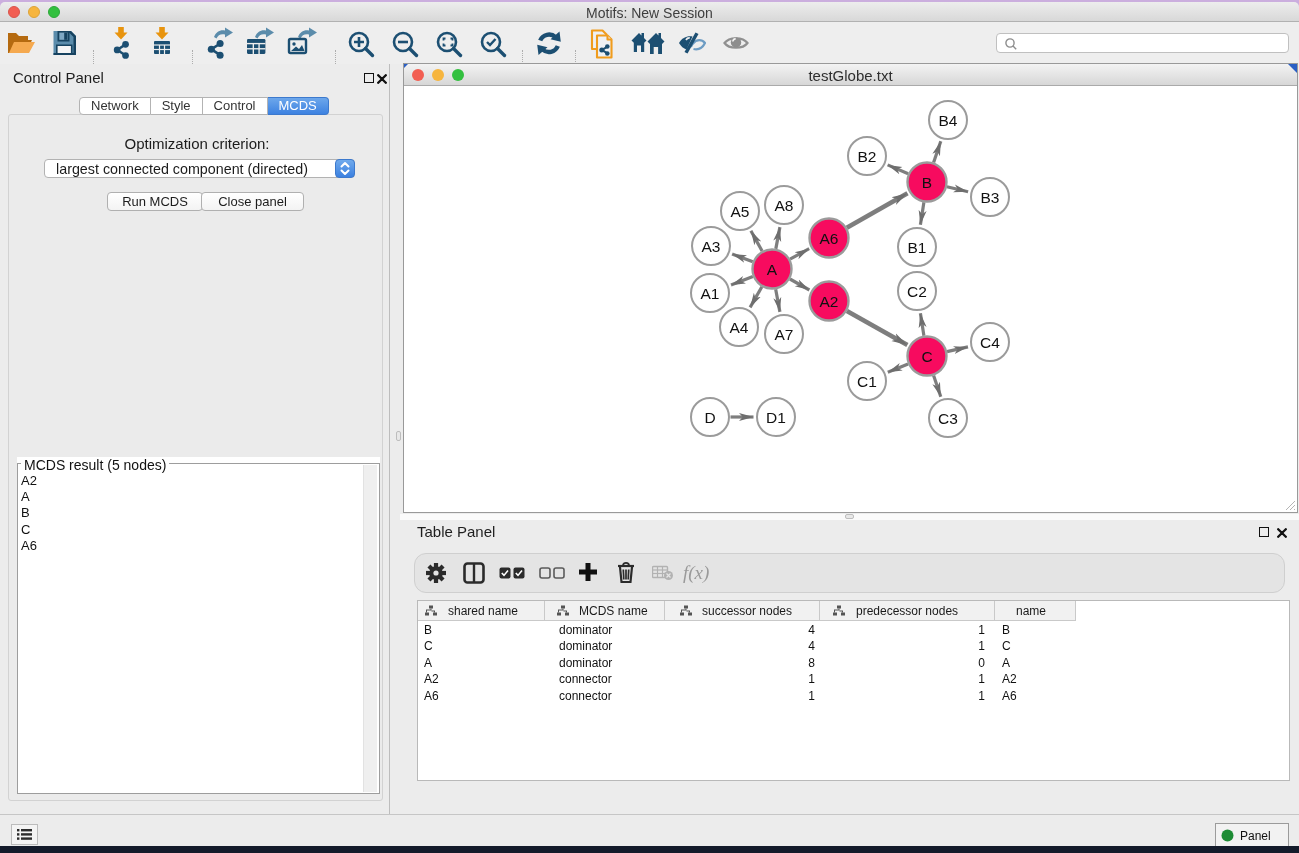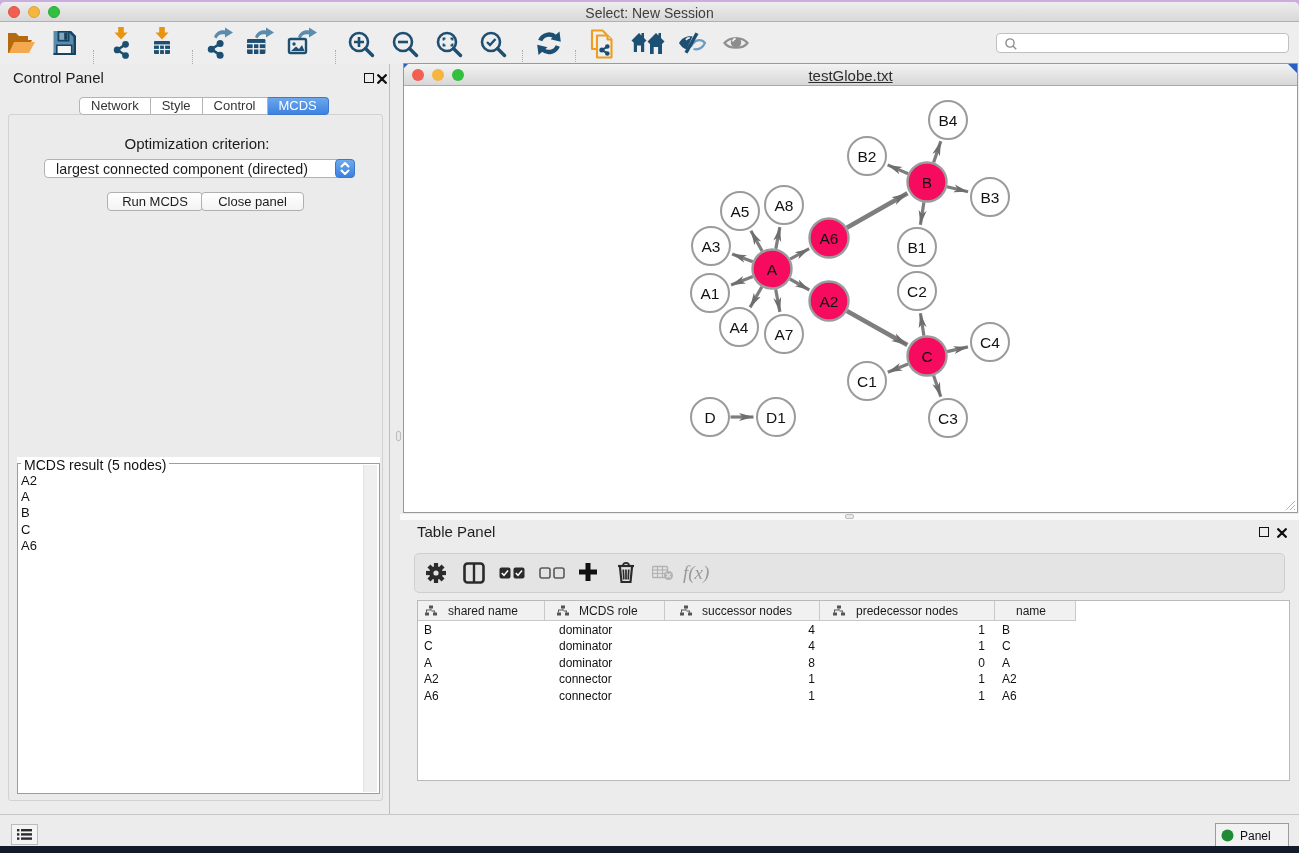--- a/index.html
+++ b/index.html
@@ -52,28 +52,28 @@
 #mcdsLegend { left:4px; top:0px; background:#fff; padding:0 3px; font-size:14px; color:#111; }
 #mcdsList { left:4px; top:16px; font-size:13px; color:#111; line-height:16.2px; }
 #mcdsScroll { left:346px; top:8px; width:14px; height:327px; background:#efefef; border-left:1px solid #e2e2e2;}
 
 
 #netwin { left:403px; top:63px; width:895px; height:450px; background:#fff;
   border:1px solid #999; }
 #nettitle { left:0; top:0; width:893px; height:22px;
   background:linear-gradient(#f3f3f3,#d7d7d7); border-bottom:1px solid #aaa; }
 #nettitle .tl { position:absolute; top:5px; width:12px; height:12px; border-radius:50%; }
-#netTitleText { width:100%; text-align:center; top:3px; font-size:15px; color:#2e2e2e;text-decoration:underline; }
+#netTitleText { width:100%; text-align:center; top:3px; font-size:15px; color:#2e2e2e; }
 #bluetri { right:0; top:0; width:0; height:0; border-left:9px solid transparent; border-top:9px solid #2a5fc4; }
 
 
 #tpanel { left:400px; top:513px; width:899px; height:301px; background:#ececec; }
 #tpTitle { left:17px; top:10px; font-size:15px; color:#1e1e1e; }
 #tpToolbar { left:14px; top:40px; width:871px; height:40px; background:#e4e4e4;
-  border:1px solid #cfcfcf; border-radius:5px; }
+  border:1px solid #cfcfcf; border-radius:12px; }
 #tblArea { left:17px; top:87px; width:873px; height:181px; background:#fff; border:1px solid #b9b9b9; }
 #thead { left:0; top:0; width:658px; height:20px; background:#f1f1f1; border-bottom:1px solid #c9c9c9; }
 .thsep { position:absolute; top:0; width:0; height:20px; border-left:1px solid #c9c9c9; }
 .th { position:absolute; top:3px; font-size:12px; color:#1a1a1a; }
 .treeicon { position:absolute; top:4px; }
 .trow { position:absolute; font-size:12px; color:#111; }
 #tabs2 { left:273px; top:279px; }
 #tabs2 .tab { height:21px; line-height:19px; padding:0 11px; }
 
 
@@ -81,21 +81,21 @@
 #listbtn { left:11px; top:9px; width:27px; height:21px; background:#f4f4f4; border:1px solid #bcbcbc; }
 #membtn { left:1215px; top:8px; width:74px; height:24px; background:#f2f2f2; border:1px solid #9b9b9b; font-size:12px; color:#111; }
 </style>
 </head>
 <body>
 <div class="abs" id="deskTop"></div>
 <div class="abs" id="titlebar">
   <div class="tl" style="left:8px; background:#f25e52; border:0.5px solid #d8554c;"></div>
   <div class="tl" style="left:28px; background:#f6b53e; border:0.5px solid #dda338;"></div>
   <div class="tl" style="left:48px; background:#33c03f; border:0.5px solid #2ea83a;"></div>
-  <div class="abs" id="titleText">Select: New Session</div>
+  <div class="abs" id="titleText">Motifs: New Session</div>
 </div>
 
 <div class="abs" id="toolbar">
     <div class="sep" style="left:93px;"></div>
     <div class="sep" style="left:192px;"></div>
     <div class="sep" style="left:335px;"></div>
     <div class="sep" style="left:522px;"></div>
     <div class="sep" style="left:575px;"></div>
 <svg class="tbi" style="left:6px; top:5px;" width="30" height="32" viewBox="0 0 30 32">
 <path d="M2 6 L10 6 L13 9 L22 9 L22 13 L26 13 L20 26 L2 26 Z" fill="#b56a10"></path>
@@ -468,21 +468,21 @@
       </svg>
 <svg class="treeicon" style="left:415px;" width="12" height="11" viewBox="0 0 12 11">
         <g fill="#555">
           <rect x="4" y="0.5" width="4" height="3"></rect>
           <rect x="0" y="7.5" width="4" height="3"></rect>
           <rect x="8" y="7.5" width="4" height="3"></rect>
           <path d="M5.5 3.5 h1 v2 h-4.5 v2 h-1 v-3 h4.5 Z M6.5 5.5 h3.5 v2 h-1 v-1 h-2.5 Z"></path>
         </g>
       </svg>
 <div class="th" style="left:30px;">shared name</div>
-<div class="th" style="left:161px;">MCDS role</div>
+<div class="th" style="left:161px;">MCDS name</div>
 <div class="th" style="left:284px;">successor nodes</div>
 <div class="th" style="left:438px;">predecessor nodes</div>
 <div class="th" style="left:598px;">name</div>
 <div class="trow" style="left:6px;top:22px;">B</div>
 <div class="trow" style="left:141px;top:22px;">dominator</div>
 <div class="trow" style="left:277px;top:22px;width:120px;text-align:right;">4</div>
 <div class="trow" style="left:437px;top:22px;width:130px;text-align:right;">1</div>
 <div class="trow" style="left:584px;top:22px;">B</div>
 <div class="trow" style="left:6px;top:38px;">C</div>
 <div class="trow" style="left:141px;top:38px;">dominator</div>

